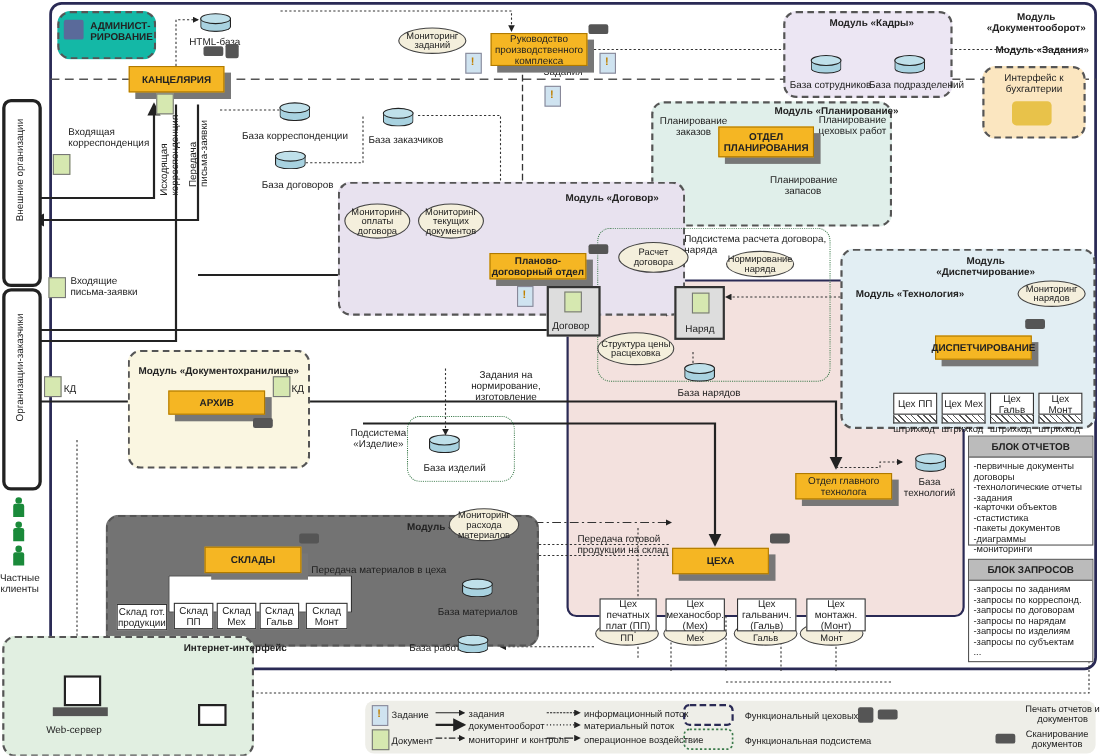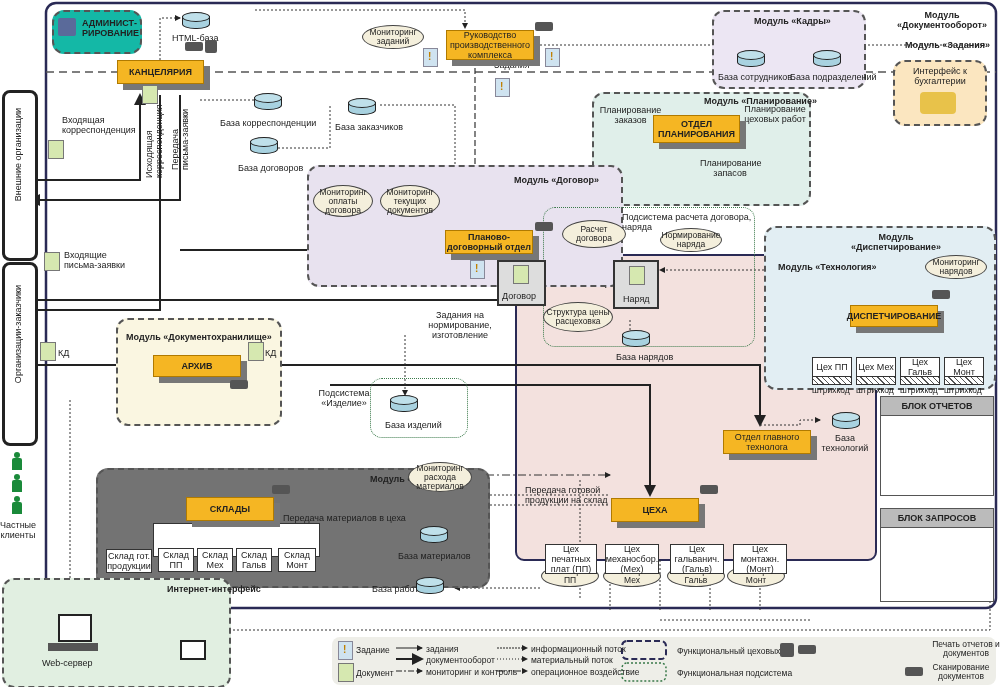--- a/index.html
+++ b/index.html
@@ -259,21 +259,21 @@
 <div class="abs t" style="left:62px;top:115px;white-space:normal;width:75px;">Входящая корреспонденция</div>
 <div class="vtext" style="left:144px;top:108px;width:24px;white-space:normal;height:70px;">Исходящая корреспонденция</div>
 <div class="vtext" style="left:170px;top:100px;width:22px;white-space:normal;height:70px;">Передача письма-заявки</div>
 <div class="abs t" style="left:64px;top:250px;white-space:normal;width:70px;">Входящие письма-заявки</div>
 <div class="abs t" style="left:58px;top:348px;">КД</div>
 <div class="abs t" style="left:265px;top:348px;">КД</div>
 <div class="abs t" style="left:494px;top:60px;">Задания</div>
 <div class="abs t tc" style="left:598px;top:105px;width:65px;white-space:normal;">Планирование заказов</div>
 <div class="abs t tc" style="left:740px;top:104px;width:70px;white-space:normal;">Планирование цеховых работ</div>
 <div class="abs t tc" style="left:700px;top:158px;width:60px;white-space:normal;">Планирование запасов</div>
-<div class="abs t tc" style="left:405px;top:310px;width:110px;white-space:normal;z-index:4;">Задания на нормирование, изготовление</div>
+<div class="abs t tc" style="left:405px;top:336px;width:110px;white-space:normal;z-index:4;">Задания на нормирование, изготовление</div>
 <div class="abs t" style="left:525px;top:485px;width:100px;white-space:normal;z-index:4;">Передача готовой продукции на склад</div>
 <div class="abs t" style="left:283px;top:513px;">Передача материалов в цеха</div>
 
 <div class="abs" style="left:812px;top:337px;width:176px;height:32px;z-index:3;">
   <div class="abs" style="left:0;top:0;width:40px;">
     <div class="sbox" style="position:relative;height:18px;">Цех ПП</div>
     <div style="height:7px;border:1px solid #333;border-top:none;background:repeating-linear-gradient(45deg,#fff 0 3px,#555 3px 4px);"></div>
     <div class="t" style="font-size:8.5px;">штрихкод</div>
   </div>
   <div class="abs" style="left:44px;top:0;width:40px;">
@@ -306,23 +306,42 @@
 <div class="sbox" style="left:278px;top:528px;width:36px;height:22px;">Склад Монт</div>
 
 <div class="abs" style="left:58px;top:614px;width:30px;height:24px;border:2px solid #222;background:#fff;z-index:3;"></div>
 <div class="abs" style="left:48px;top:643px;width:50px;height:8px;background:#555;z-index:3;"></div>
 <div class="abs t" style="left:42px;top:658px;">Web-сервер</div>
 <div class="abs" style="left:180px;top:640px;width:22px;height:16px;border:2px solid #222;background:#fff;z-index:3;"></div>
 <div class="abs t" style="left:148px;top:686px;">Удаленный клиент</div>
 
 <div class="panel" style="left:880px;top:396px;width:112px;height:98px;">
   <div class="hd">БЛОК ОТЧЕТОВ</div>
+  <ul>
+    <li>-первичные документы договоры</li>
+    <li>-технологические отчеты</li>
+    <li>-задания</li>
+    <li>-карточки объектов</li>
+    <li>-стастистика</li>
+    <li>-пакеты документов</li>
+    <li>-диаграммы</li>
+    <li>-мониторинги</li>
+  </ul>
 </div>
 <div class="panel" style="left:880px;top:508px;width:112px;height:92px;">
   <div class="hd">БЛОК ЗАПРОСОВ</div>
+  <ul>
+    <li>-запросы по заданиям</li>
+    <li>-запросы по корреспонд.</li>
+    <li>-запросы по договорам</li>
+    <li>-запросы по нарядам</li>
+    <li>-запросы по изделиям</li>
+    <li>-запросы по субъектам</li>
+    <li>...</li>
+  </ul>
 </div>
 
 <div class="legend">
   <div class="task" style="left:6px;top:4px;"></div>
   <div class="li" style="left:24px;top:8px;">Задание</div>
   <div class="doc" style="left:6px;top:26px;"></div>
   <div class="li" style="left:24px;top:31px;">Документ</div>
   <svg width="664" height="48" style="position:absolute;left:0;top:0;">
     <line x1="64" y1="11" x2="90" y2="11" stroke="#222" stroke-width="1" marker-end="url(#ar)"></line>
     <line x1="64" y1="22" x2="90" y2="22" stroke="#222" stroke-width="2" marker-end="url(#ar)"></line>

